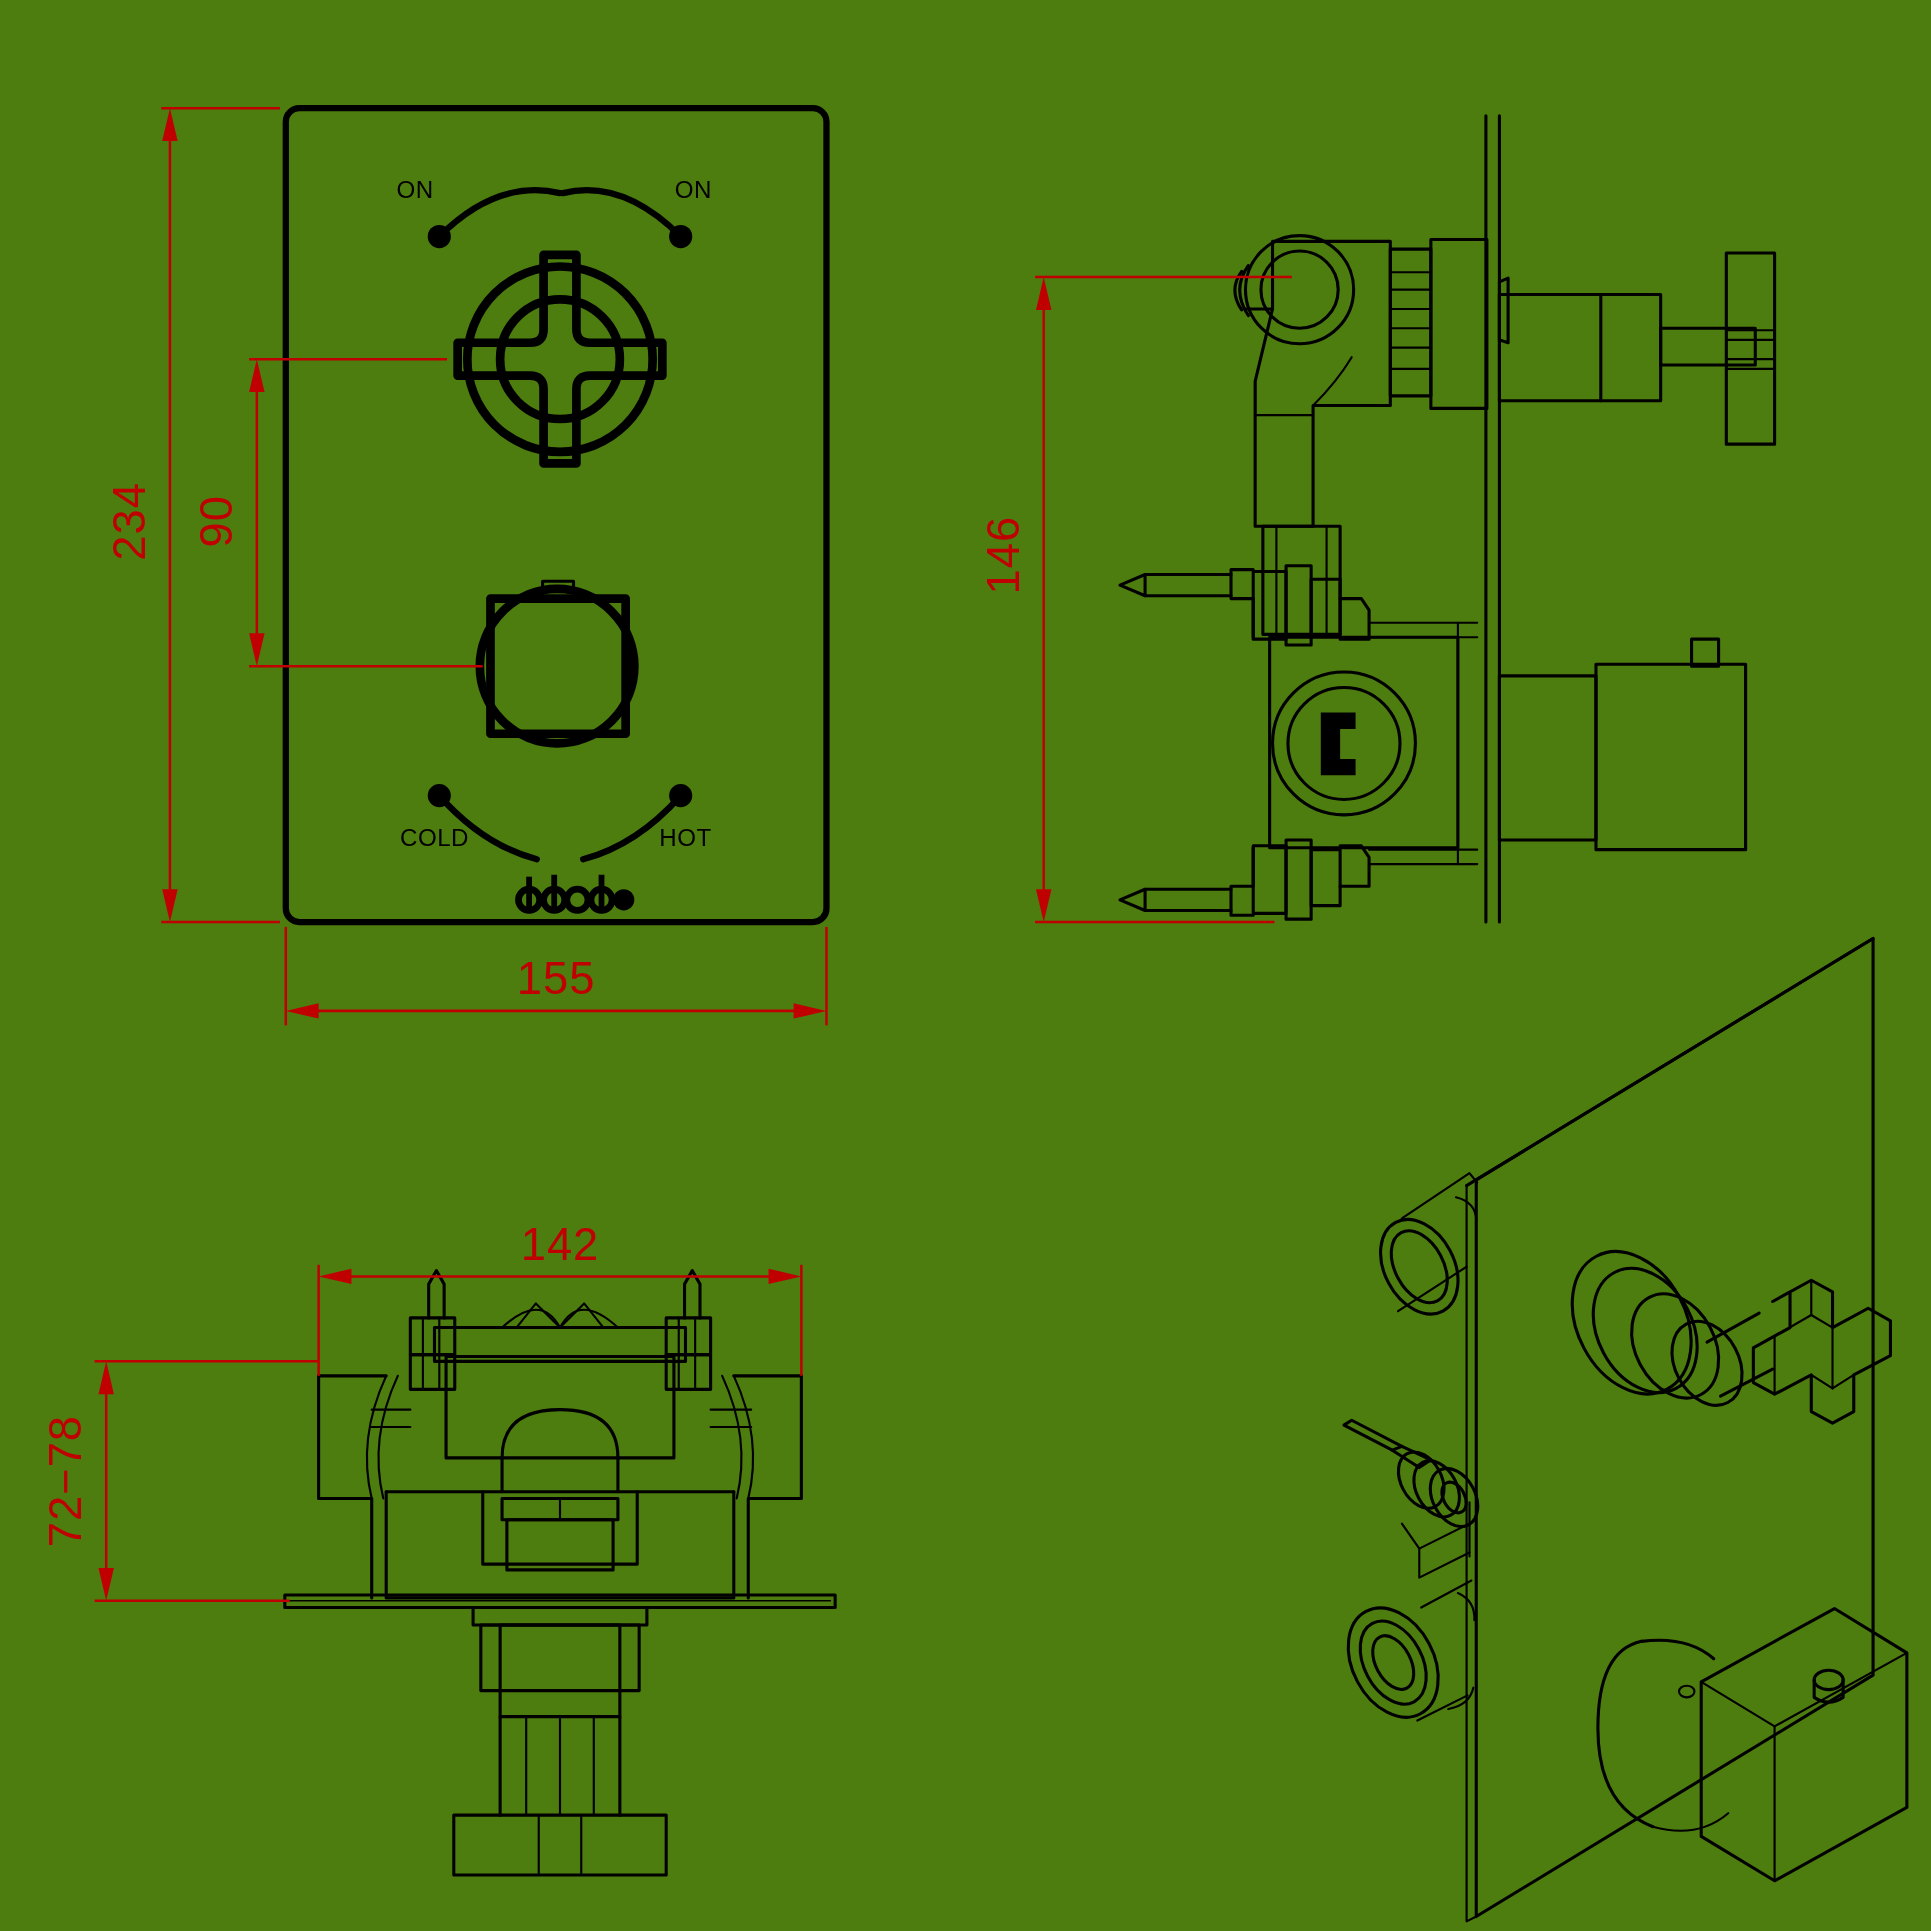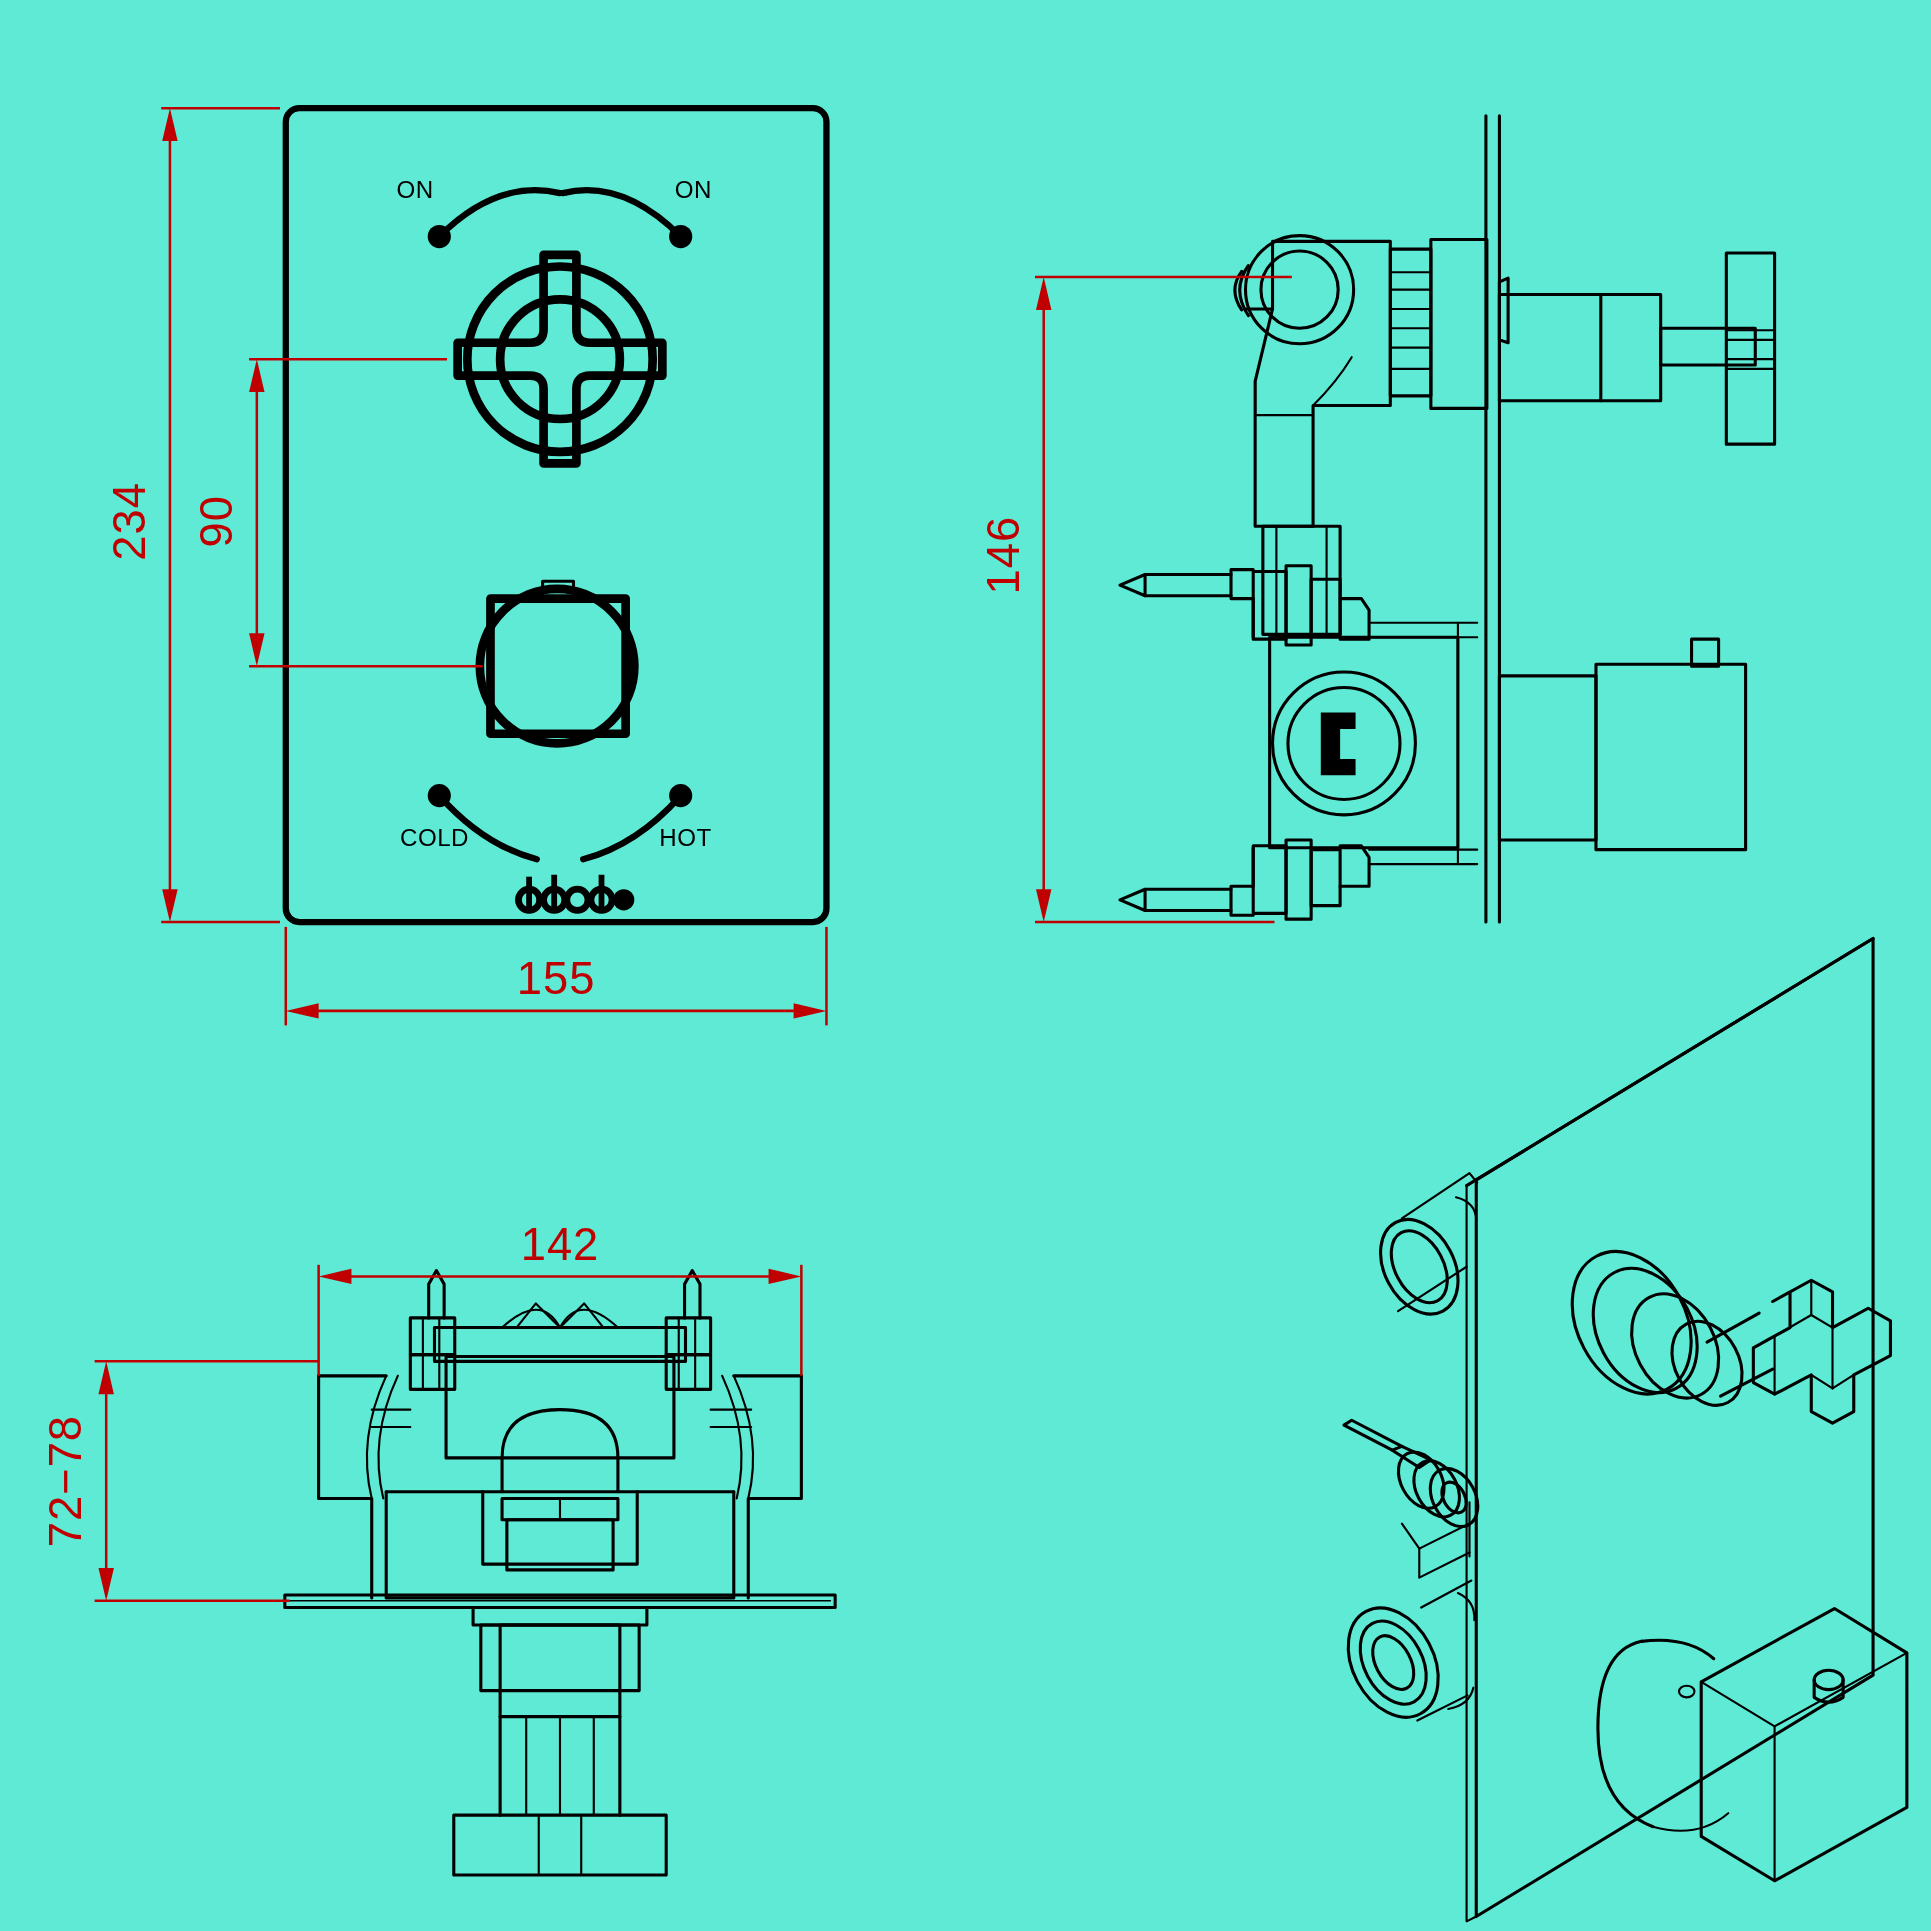--- a/index.html
+++ b/index.html
@@ -13,21 +13,21 @@
     height: 1931px;
     font-family: "Liberation Sans", sans-serif;
     overflow: hidden;
     position: relative;
   }
   #sheet {
     position: absolute;
     left: 0; top: 0;
     width: 1931px;
     height: 1931px;
-    background: #5eead4;
+    background: #4d7c0f;
   }
   svg.drawing {
     position: absolute;
     left: 0; top: 0;
     width: 1931px;
     height: 1931px;
     display: block;
   }
   .ln       { fill: none; stroke: #000000; stroke-width: 3.2; stroke-linecap: round; stroke-linejoin: round; }
   .ln-thin  { fill: none; stroke: #000000; stroke-width: 2.2; stroke-linecap: round; stroke-linejoin: round; }

